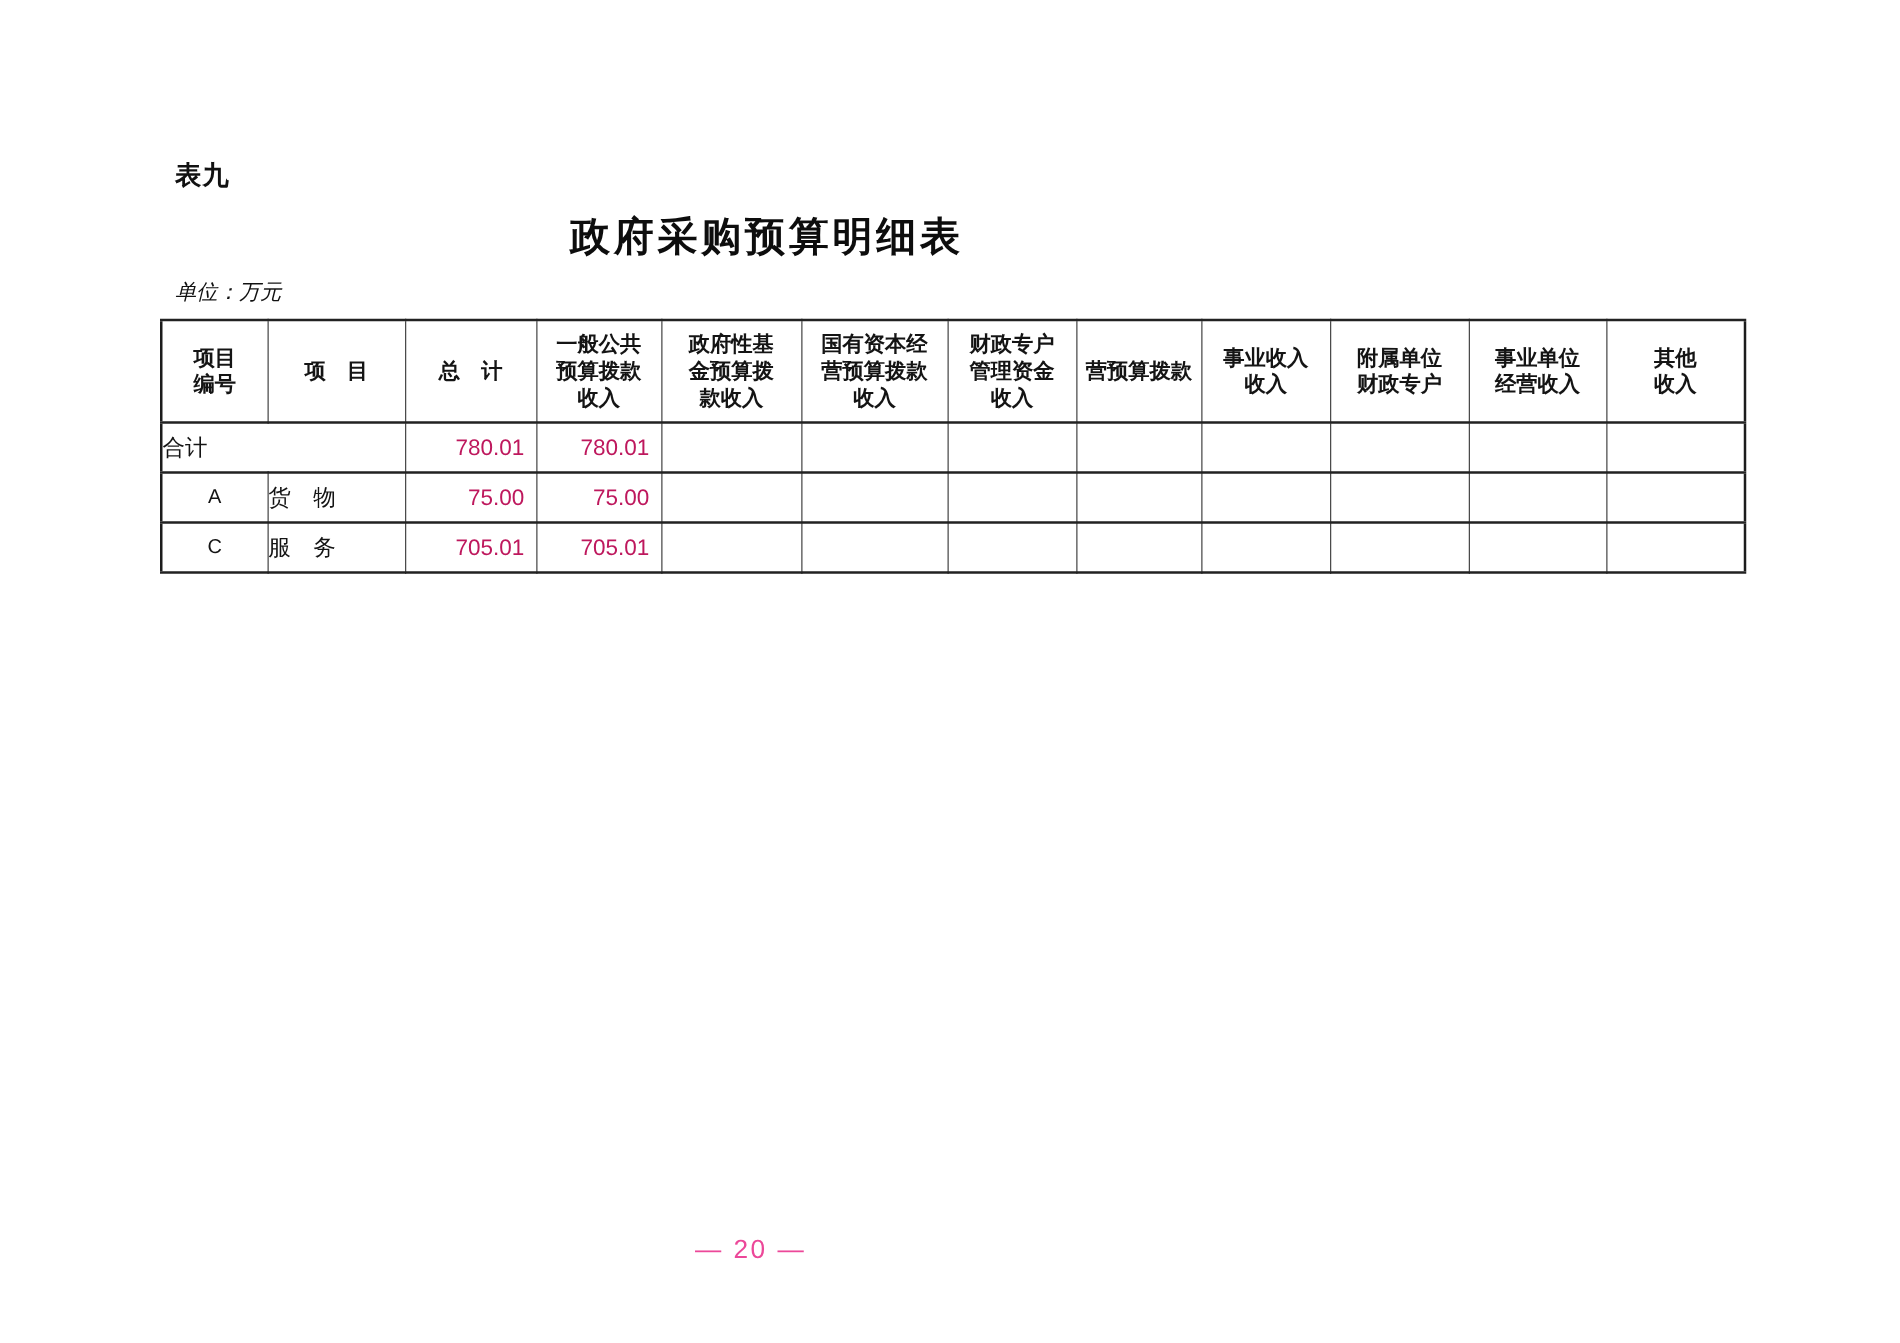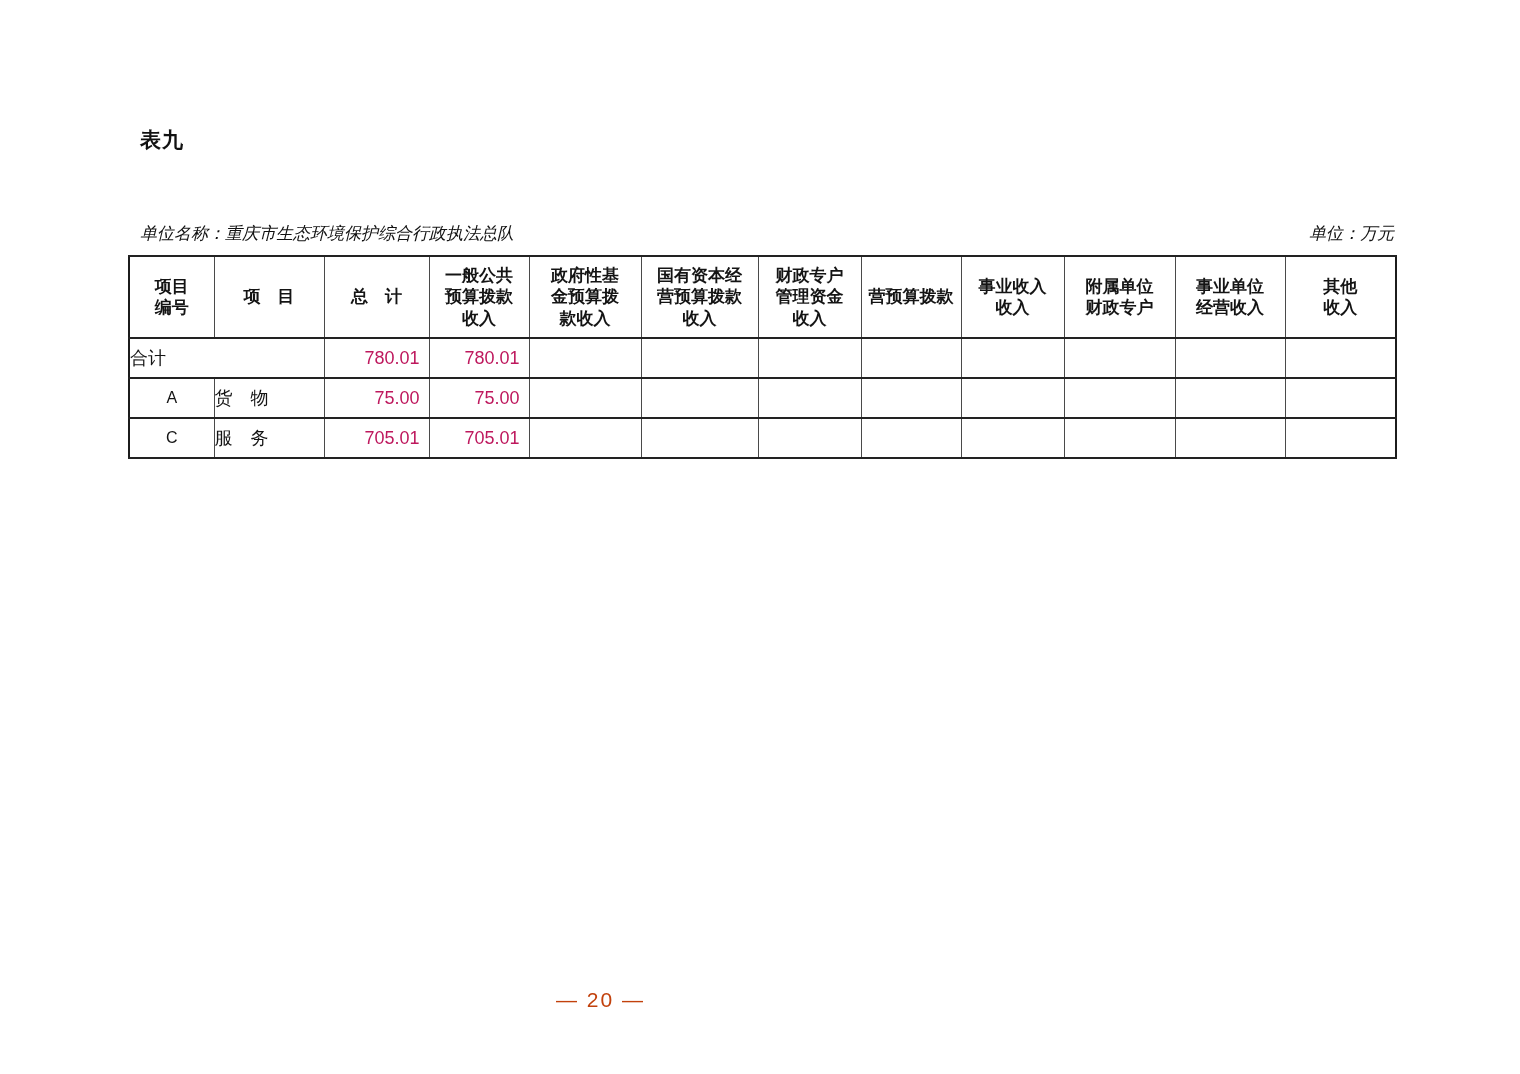--- a/index.html
+++ b/index.html
@@ -104,35 +104,35 @@
   }
   td.empty-cell { background: #ffffff; }
   .page-number {
     position: absolute;
     left: 0;
     right: 46px;
     top: 988px;
     text-align: center;
     font-size: 21px;
     font-family: "Liberation Sans", "DejaVu Sans", sans-serif;
-    color: #c2410c;
+    color: #ec4899;
     letter-spacing: 2px;
     margin-left: 20px;
   }
 </style>
 </head>
 <body>
 
 <div class="page">
 
   <div class="table-label">表九</div>
 
+  <div class="doc-title">政府采购预算明细表</div>
 
   <div class="subtitle-row">
-    <span>单位名称：重庆市生态环境保护综合行政执法总队</span>
     <span>单位：万元</span>
   </div>
 
   <table class="budget">
     <colgroup>
       <col style="width:85px">
         <col style="width:110px">
         <col style="width:105px">
         <col style="width:100px">
       <col style="width:112px">

